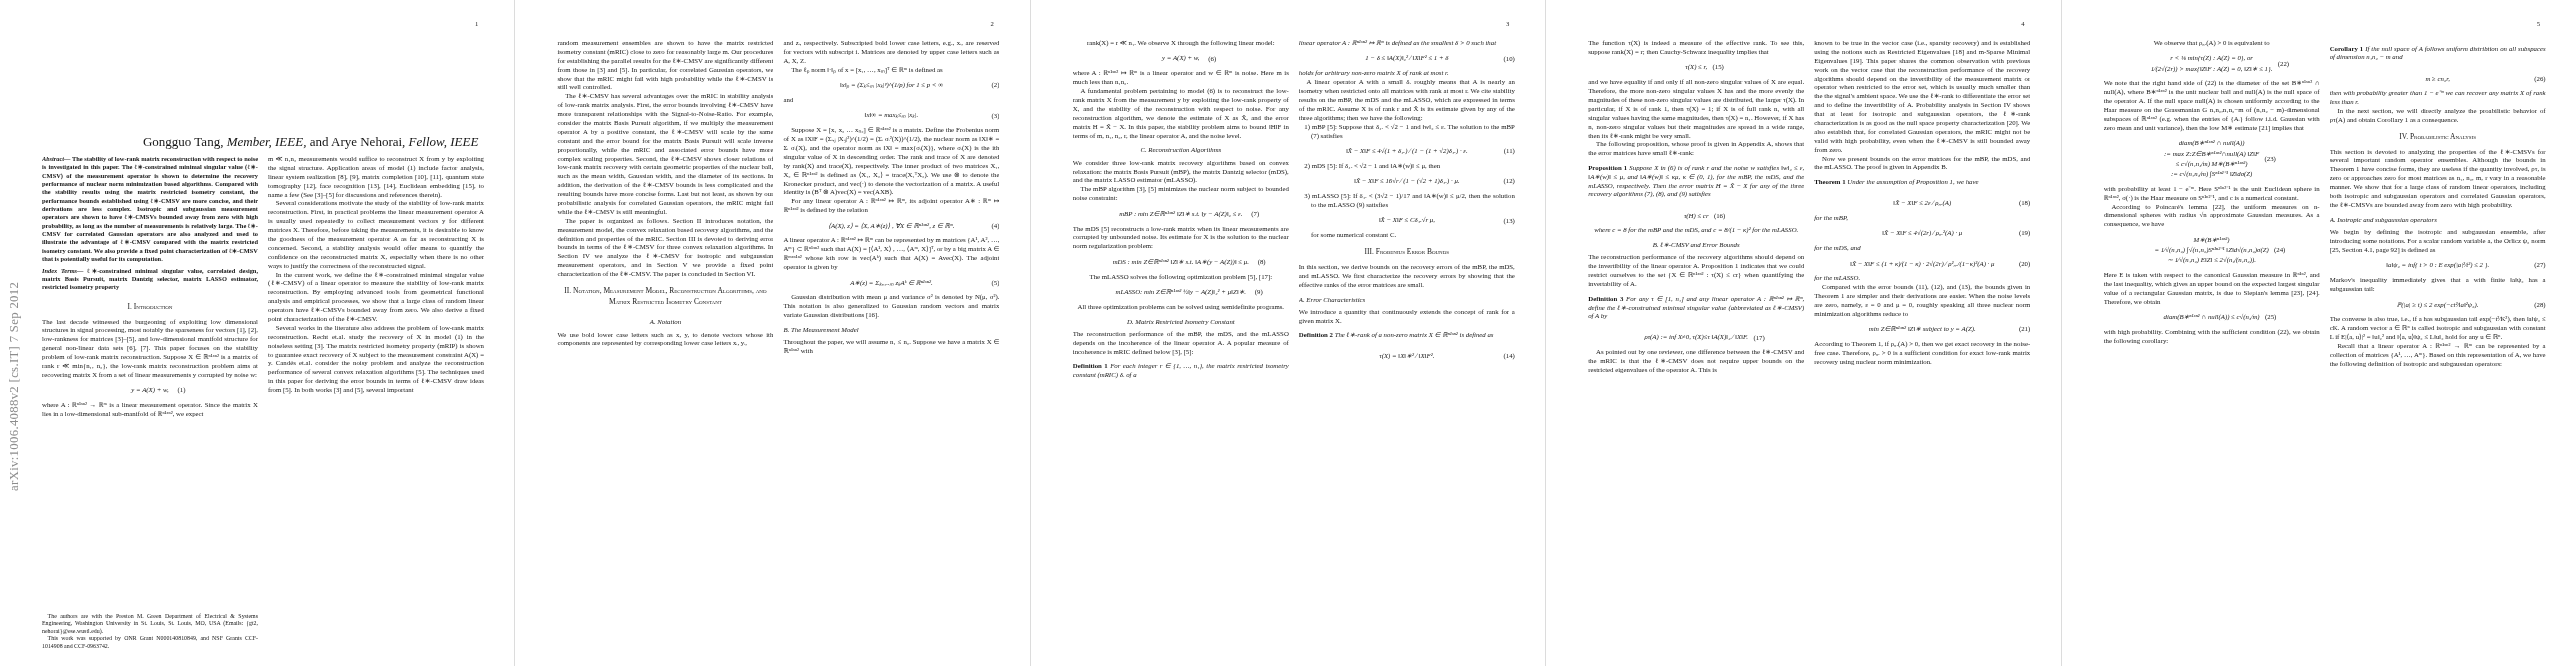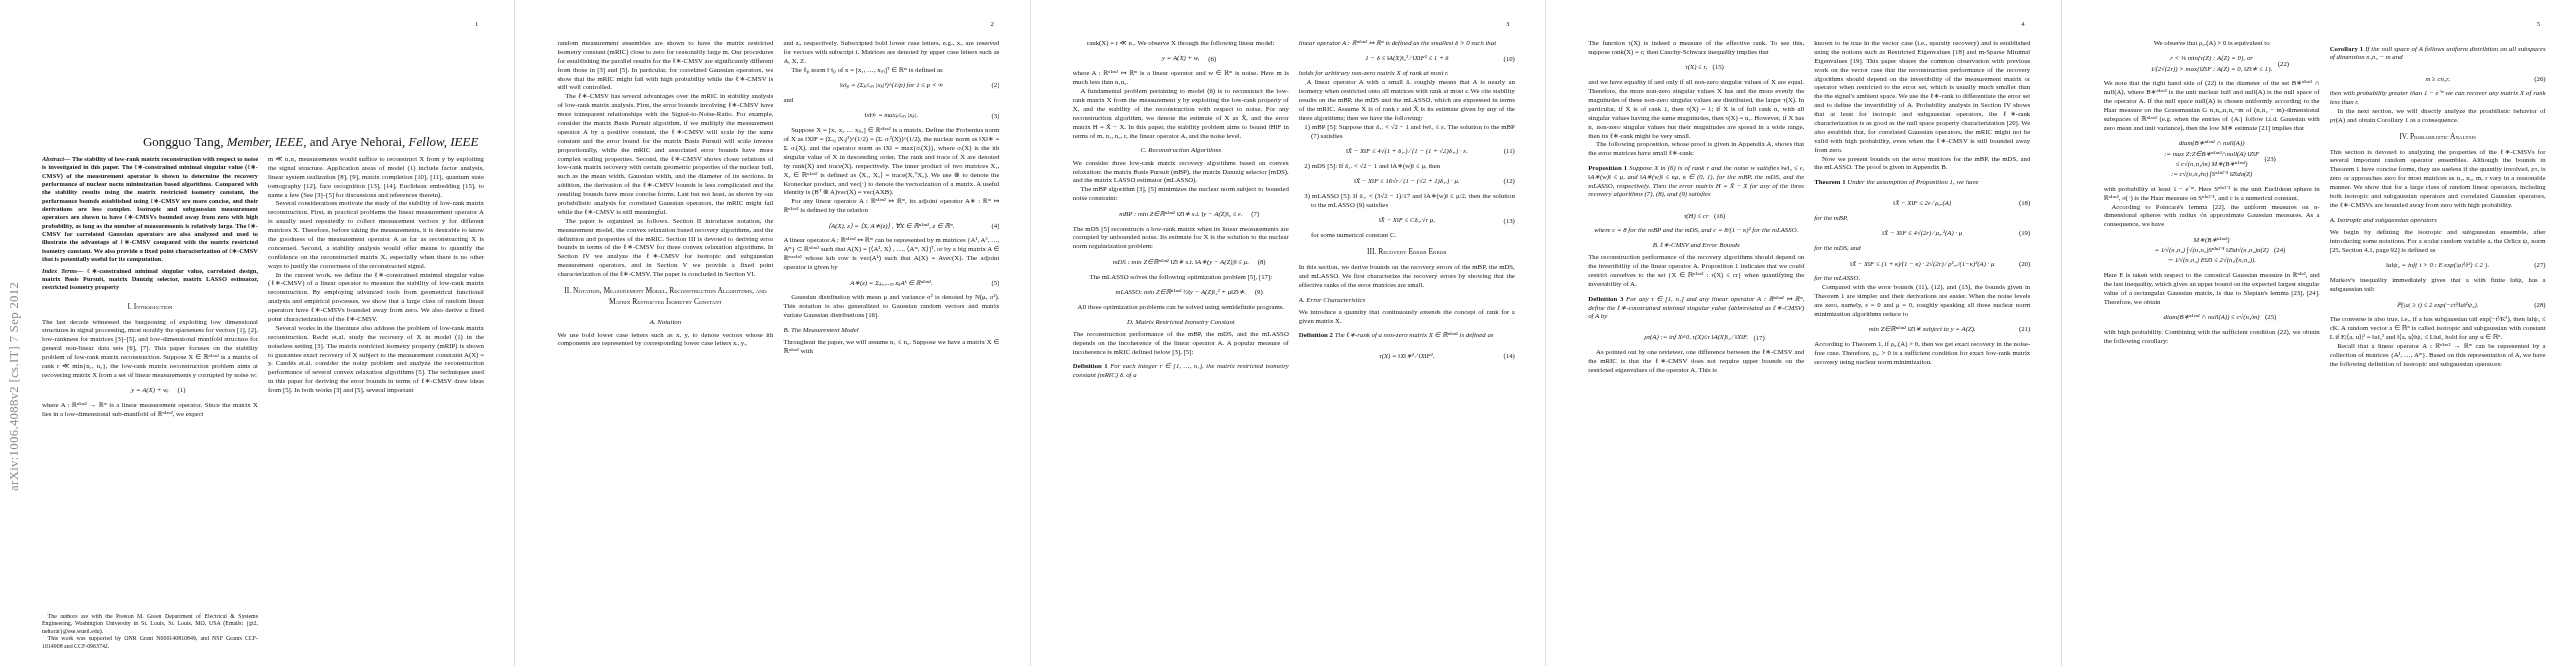--- a/index.html
+++ b/index.html
@@ -157,21 +157,21 @@
         <div class="blk eq">
           <span class="eb">‖X̂ − X‖F ≤ 16√r ∕ (1 − (√2 + 1)δ₄ᵣ) · μ.</span>
           <span class="en">(12)</span>
         </div>
         <div class="blk li">3) mLASSO [5]: If δ₄ᵣ &lt; (3√2 − 1)/17 and ‖A∗(w)‖ ≤ μ/2, then the solution to the mLASSO (9) satisfies</div>
         <div class="blk eq">
           <span class="eb">‖X̂ − X‖F ≤ Cδ₄ᵣ√r μ,</span>
           <span class="en">(13)</span>
         </div>
         <div class="blk lic">for some numerical constant C.</div>
-        <div class="blk h1">III. Recovery Error Error</div>
+        <div class="blk h1">III. Frobenius Error Bounds</div>
         <div class="blk pni">In this section, we derive bounds on the recovery errors of the mBP, the mDS, and mLASSO. We first characterize the recovery errors by showing that the effective ranks of the error matrices are small.</div>
         <div class="blk h2">A. Error Characteristics</div>
         <div class="blk pni">We introduce a quantity that continuously extends the concept of rank for a given matrix X.</div>
         <div class="blk thm"><b>Definition 2 </b>The ℓ∗-rank of a non-zero matrix X ∈ ℝⁿ¹ˣⁿ² is defined as</div>
         <div class="blk eq">
           <span class="eb">τ(X) = ‖X‖∗² ∕ ‖X‖F².</span>
           <span class="en">(14)</span>
         </div>
       </div>
   </div>

